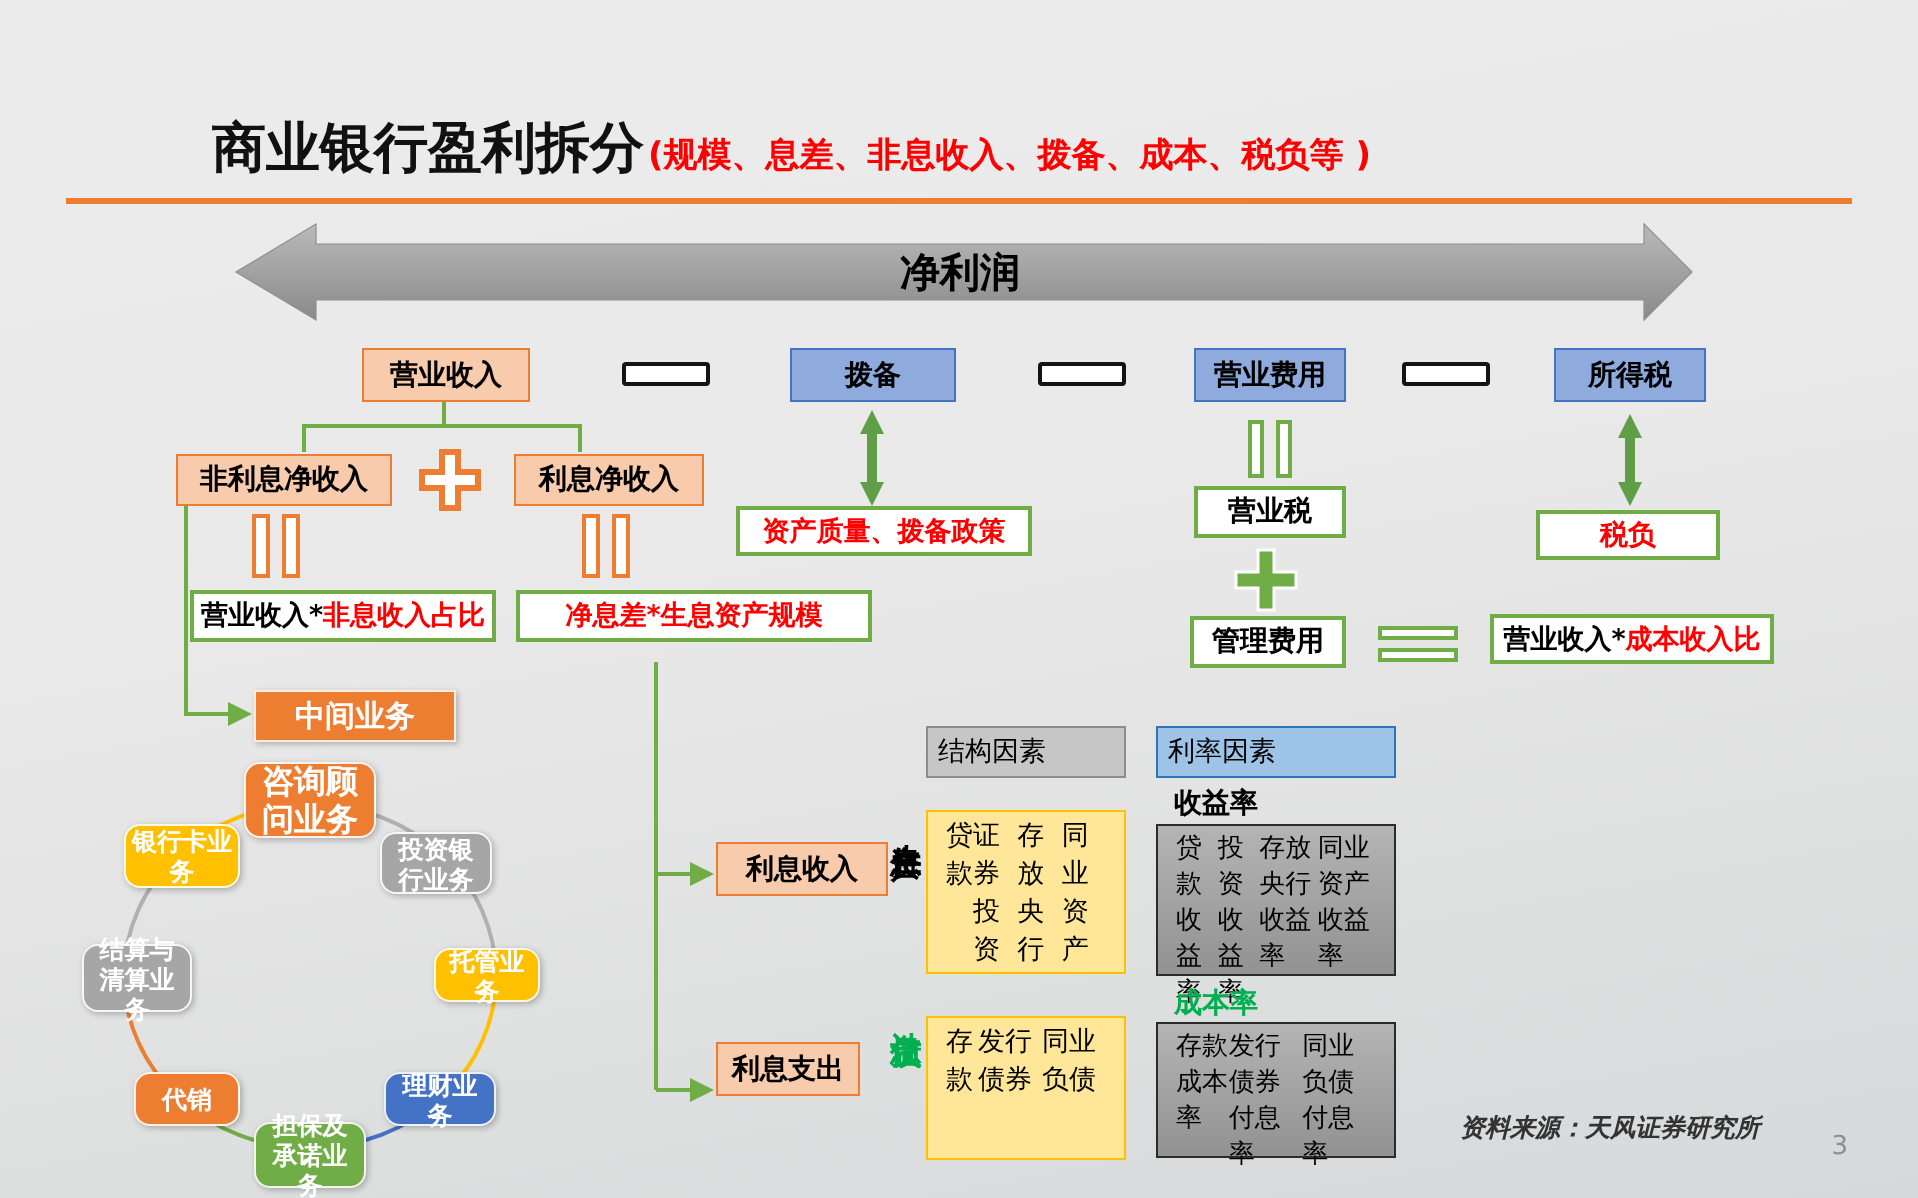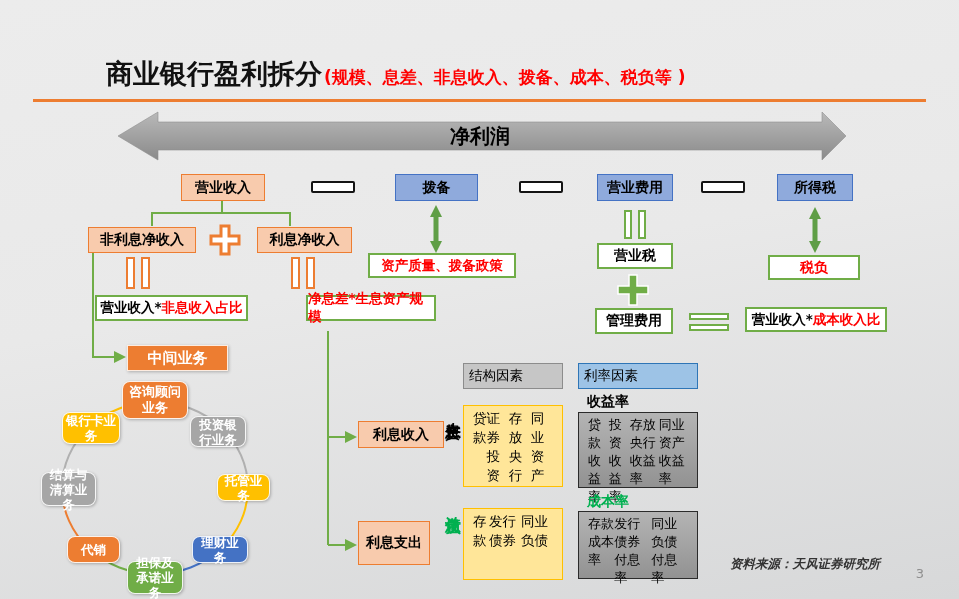--- a/index.html
+++ b/index.html
@@ -129,21 +129,21 @@
   </div>
   <div class="eq-vert" style="left:291px;top:257px;">
     <span class="bar"></span>
       <span class="bar"></span>
   </div>
 
   <div class="box b-green-white" style="left:95px;top:295px;width:153px;height:26px;">
     <span>营业收入*</span>
       <span class="red-text">非息收入占比</span>
   </div>
-  <div class="box b-green-white red-text" style="left:258px;top:295px;width:130px;height:26px;margin-left:48px;">净息差*生息资产规模</div>
+  <div class="box b-green-white red-text" style="left:258px;top:295px;width:178px;height:26px;">净息差*生息资产规模</div>
 
   <div class="box b-green-white red-text" style="left:368px;top:253px;width:148px;height:25px;">资产质量、拨备政策</div>
 
   <div class="eq-vert green" style="left:624px;top:210px;">
     <span class="bar"></span>
       <span class="bar"></span>
   </div>
   <div class="box b-green-white" style="left:597px;top:243px;width:76px;height:26px;font-size:14px;">营业税</div>
   <svg class="op-svg" style="left:617px;top:274px;" width="32" height="32">
     <path d="M12 1 H20 V12 H31 V20 H20 V31 H12 V20 H1 V12 H12 Z" fill="#70ad47" stroke="#ffffff" stroke-width="1.5"></path>
@@ -155,31 +155,31 @@
   </div>
   <div class="box b-green-white" style="left:745px;top:307px;width:142px;height:25px;">
     <span>营业收入*</span>
       <span class="red-text">成本收入比</span>
   </div>
 
   <div class="box b-orange-solid" style="left:127px;top:345px;width:101px;height:26px;">中间业务</div>
 
   <div class="box b-green-white red-text" style="left:768px;top:255px;width:92px;height:25px;font-size:14px;">税负</div>
 
-  <div class="wheel-item c-orange" style="left:122px;top:381px;width:66px;height:38px;font-size:13px;">咨询顾问业务</div>
+  <div class="wheel-item c-orange" style="left:122px;top:381px;width:66px;height:38px;font-size:16px;">咨询顾问业务</div>
   <div class="wheel-item c-gray" style="left:190px;top:416px;width:56px;height:31px;">投资银行业务</div>
   <div class="wheel-item c-gold" style="left:217px;top:474px;width:53px;height:27px;">托管业务</div>
   <div class="wheel-item c-blue" style="left:192px;top:536px;width:56px;height:27px;">理财业务</div>
   <div class="wheel-item c-green" style="left:127px;top:561px;width:56px;height:33px;">担保及承诺业务</div>
   <div class="wheel-item c-orange" style="left:67px;top:536px;width:53px;height:27px;">代销</div>
   <div class="wheel-item c-gray" style="left:41px;top:472px;width:55px;height:34px;">结算与清算业务</div>
   <div class="wheel-item c-gold" style="left:62px;top:412px;width:58px;height:32px;">银行卡业务</div>
 
   <div class="box b-orange-light" style="left:358px;top:421px;width:86px;height:27px;">利息收入</div>
-  <div class="box b-orange-light" style="left:358px;top:521px;width:72px;height:44px;">利息支出</div>
+  <div class="box b-orange-light" style="left:358px;top:521px;width:72px;height:27px;">利息支出</div>
   <div class="vert-label" style="left:442px;top:409px;height:86px;color:#000;">生息资产</div>
   <div class="vert-label green-bright" style="left:442px;top:503px;height:90px;">计息负债</div>
 
   <div class="list-box yellow-box" style="left:463px;top:405px;width:100px;height:82px;">
     <div>贷款</div>
     <div>证券投资</div>
     <div>存放央行</div>
     <div>同业资产</div>
   </div>
   <div class="list-box yellow-box" style="left:463px;top:508px;width:100px;height:72px;">

